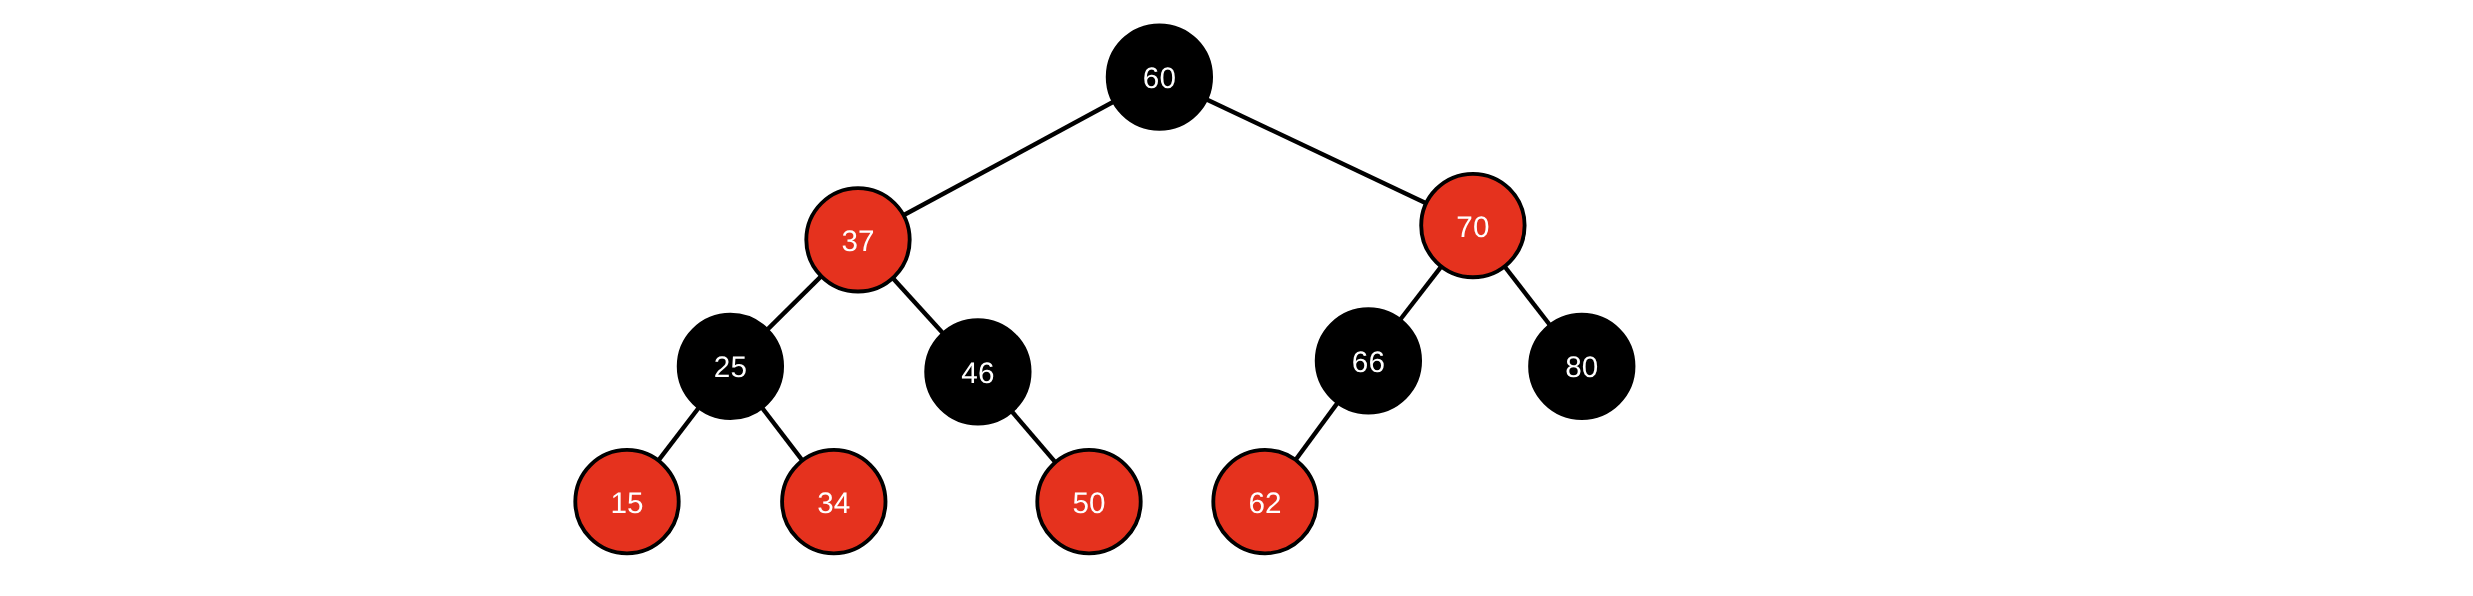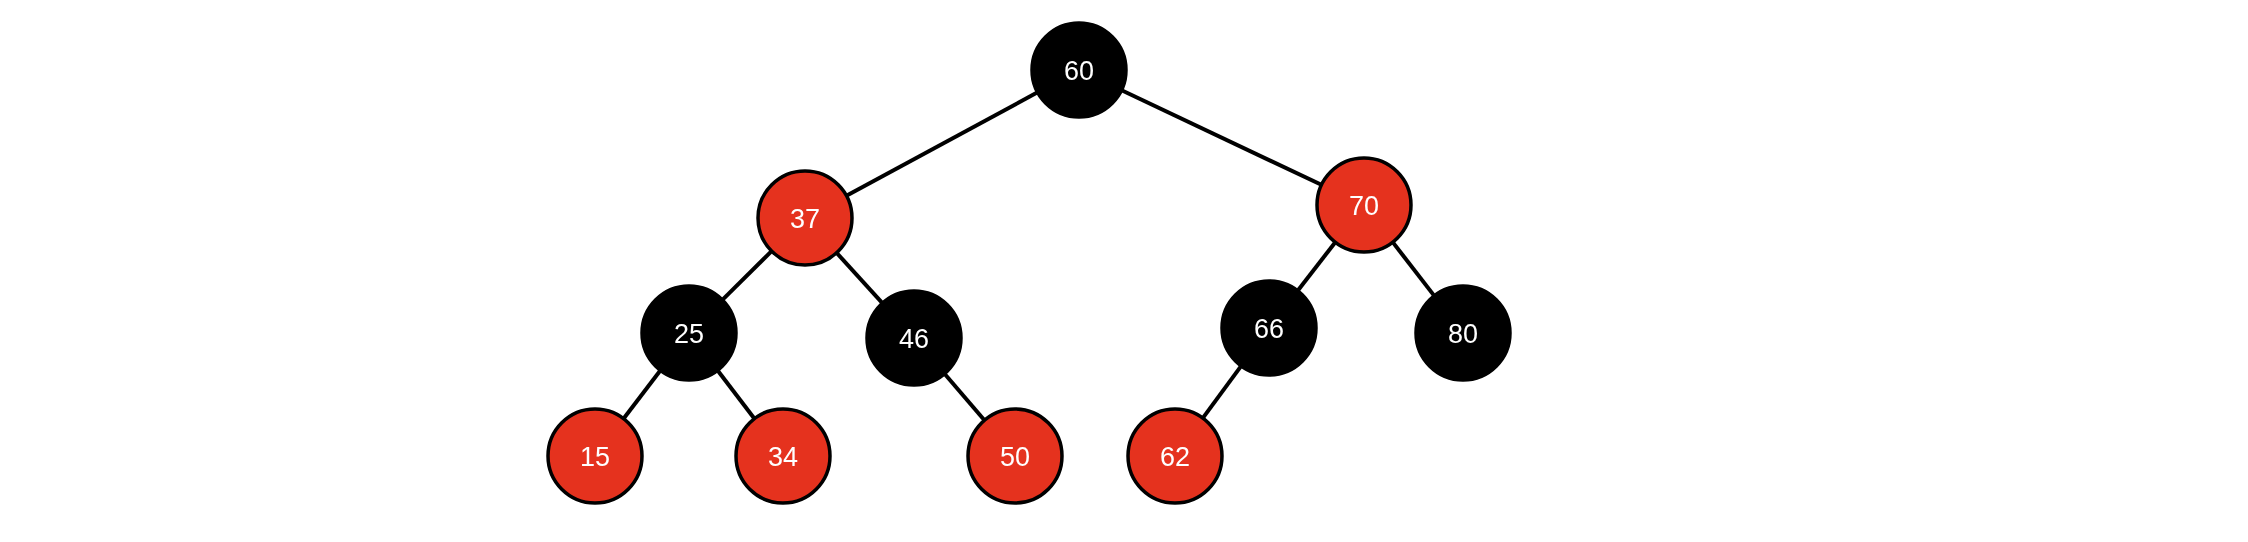--- a/index.html
+++ b/index.html
@@ -10,21 +10,20 @@
   }
   body {
     font-family: "Liberation Sans", "DejaVu Sans", sans-serif;
   }
   #canvas-wrap {
     position: relative;
     width: 2032px;
     height: 542px;
     background: #ffffff;
     overflow: hidden;
-    margin-left: 25px;
   }
   #tree-svg {
     position: absolute;
     left: 0;
     top: 0;
     width: 2248px;
     height: 542px;
     display: block;
   }
   .tree-edge {

